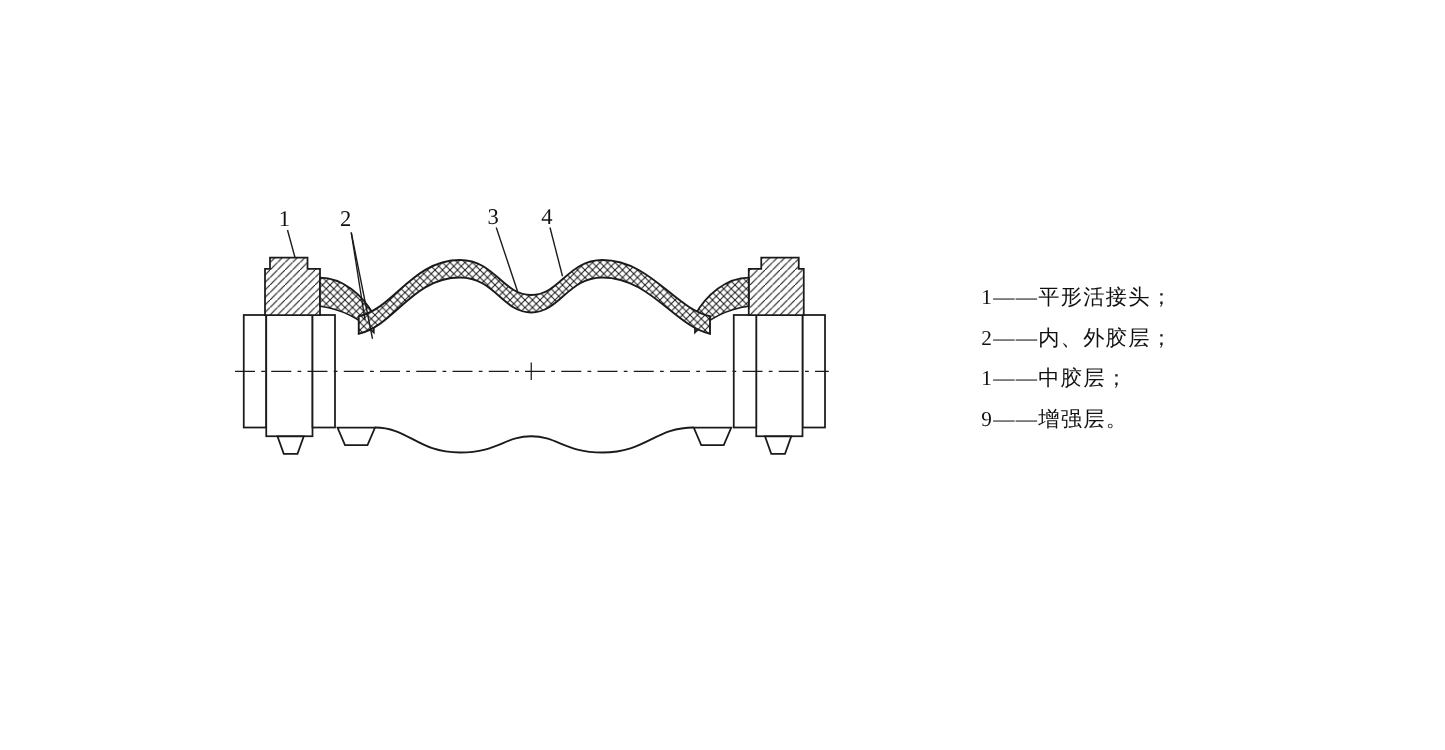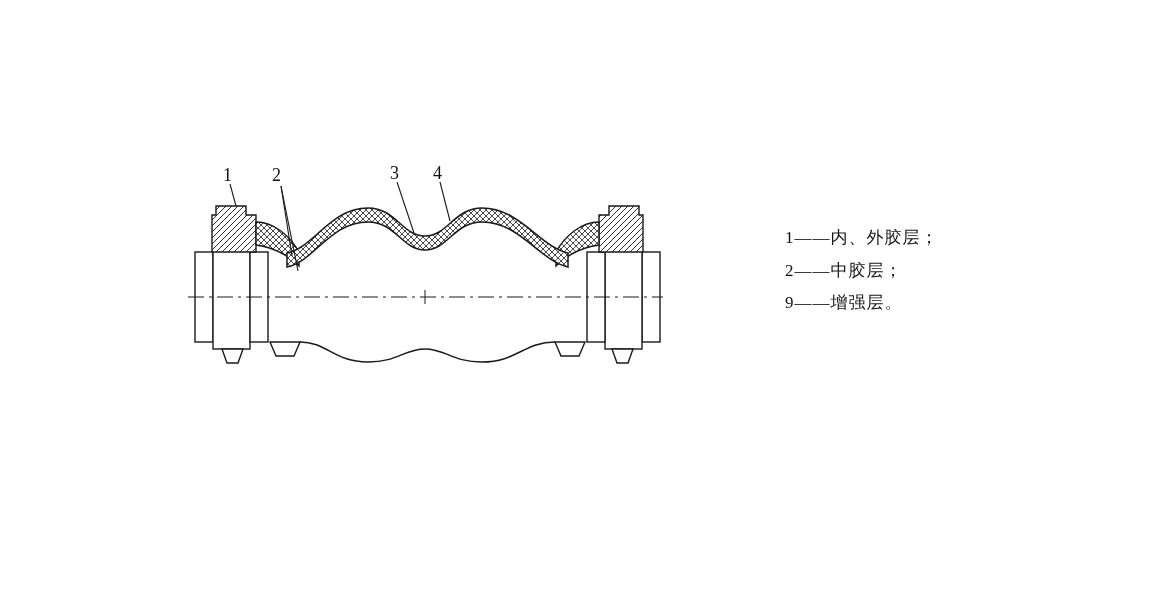--- a/index.html
+++ b/index.html
@@ -101,18 +101,19 @@
 
     <g font-size="18" fill="#111111" font-family="Liberation Serif, DejaVu Serif, serif">
       <text x="223" y="181">1</text>
       <text x="272" y="181">2</text>
       <text x="390" y="179">3</text>
       <text x="433" y="179">4</text>
     </g>
   </svg>
 
   <div class="legend">
-    <div class="legend-line">1——内、外胶层；</div>
-    <div class="legend-line">2——中胶层；</div>
+    <div class="legend-line">1——平形活接头；</div>
+    <div class="legend-line">2——内、外胶层；</div>
+    <div class="legend-line">1——中胶层；</div>
     <div class="legend-line">9——增强层。</div>
   </div>
 
 </div>
 
 </body></html>

